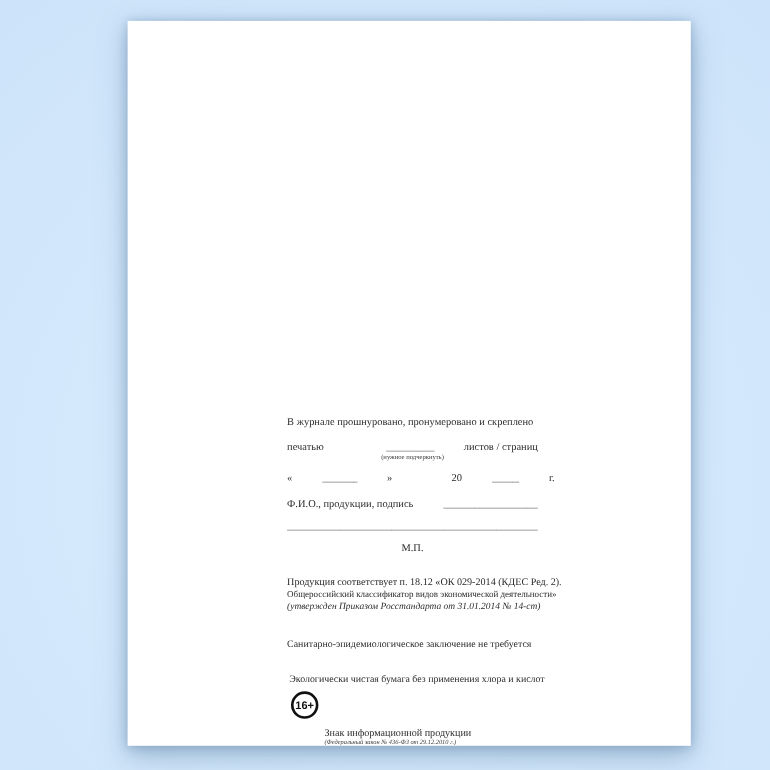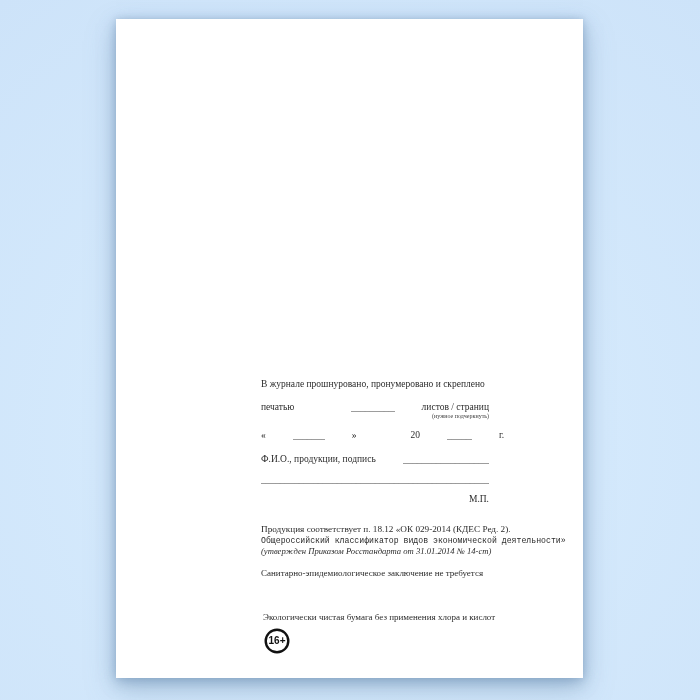--- a/index.html
+++ b/index.html
@@ -8,42 +8,43 @@
     width: 700px; height: 700px; overflow: hidden;
     background: radial-gradient(circle at 50% 62%, #e0f0fe 0%, #d4e9fc 45%, #cde3f9 100%);
     font-family: "Liberation Serif", "DejaVu Serif", serif;
   }
   .sheet {
     position: absolute; left: 116px; top: 19px; width: 467px; height: 659px;
     background: #ffffff;
     box-shadow: 0 4px 14px rgba(105,140,175,0.55),
                 0 12px 28px rgba(105,140,175,0.35),
                 0 0 6px rgba(120,150,185,0.30);
+    padding-left: 45px;
   }
   .doc {
     position: absolute; left: 145px; top: 357px; width: 228px; height: 295px;
     color: #2b2b2b;
   }
   .row { position: absolute; left: 0; right: 0; white-space: nowrap; }
   .flexrow { display: flex; align-items: center; gap: 27px; }
   .fs-main  { font-size: 9.5px; line-height: 12px; }
   .fs-note  { font-size: 6px;   line-height: 7px; color: #3c3c3c; }
   .fs-comp1 { font-size: 9.2px; line-height: 11px; }
-  .fs-comp2 { font-size: 8.2px; line-height: 10px; font-family: Liberation Mono, monospace; }
+  .fs-comp2 { font-size: 8.2px; line-height: 10px; }
   .fs-comp3 { font-size: 8.6px; line-height: 10px; font-style: italic; text-align: center; }
   .fs-stmt  { font-size: 9px;   line-height: 11px; }
   .fs-title { font-size: 9.2px; line-height: 11px; }
   .fs-sub   { font-size: 5.8px; line-height: 7px; font-style: italic; color: #3c3c3c; }
   .blank {
     overflow: hidden; color: #4a4a4a; letter-spacing: 0;
     flex: 1 1 auto; min-width: 0;
   }
   .blank.w32 { flex: 0 0 32px; width: 32px; }
   .blank.w25 { flex: 0 0 25px; width: 25px; }
-  .right { text-align: right; }
+  .right { text-align: center; }
   .age-row { display: flex; align-items: flex-start; flex-direction: column; }
   .age-badge { flex: 0 0 28px; width: 28px; height: 28px; }
   .age-text { margin-left: 32px; padding-top: 6px; }
 </style>
 </head>
 <body>
 
 <div class="sheet">
   <div class="doc">
 
@@ -76,24 +77,28 @@
     <div class="row flexrow fs-main" style="top:97px">
       <span class="blank">____________________________________________________________</span>
     </div>
 
     <div class="row fs-main right" style="top:117px">М.П.</div>
 
     <div class="row fs-comp1" style="top:148px">Продукция соответствует п. 18.12 «ОК 029-2014 (КДЕС Ред. 2).</div>
     <div class="row fs-comp2" style="top:160px">Общероссийский классификатор видов экономической деятельности»</div>
     <div class="row fs-comp3" style="top:170px">(утвержден Приказом Росстандарта от 31.01.2014 № 14-ст)</div>
 
-    <div class="row fs-stmt" style="top:192px">Санитарно-эпидемиологическое заключение не требуется</div>
+    <div class="row fs-stmt" style="top:204px">Санитарно-эпидемиологическое заключение не требуется</div>
     <div class="row fs-stmt" style="top:236px;left:2px">Экологически чистая бумага без применения хлора и кислот</div>
 
     <div class="row age-row" style="top:251px;left:2px">
       <svg class="age-badge" viewBox="0 0 28 28">
         <circle cx="14" cy="14" r="11.3" fill="none" stroke="#111111" stroke-width="2.4"></circle>
         <text x="14" y="14.5" text-anchor="middle" dominant-baseline="middle" font-family="Liberation Sans, sans-serif" font-size="10" font-weight="bold" fill="#111111">16+</text>
       </svg>
+      <div class="age-text">
+        <div class="fs-title">Знак информационной продукции</div>
+        <div class="fs-sub">(Федеральный закон № 436-ФЗ от 29.12.2010 г.)</div>
+      </div>
     </div>
 
   </div>
 </div>
 
 </body></html>

